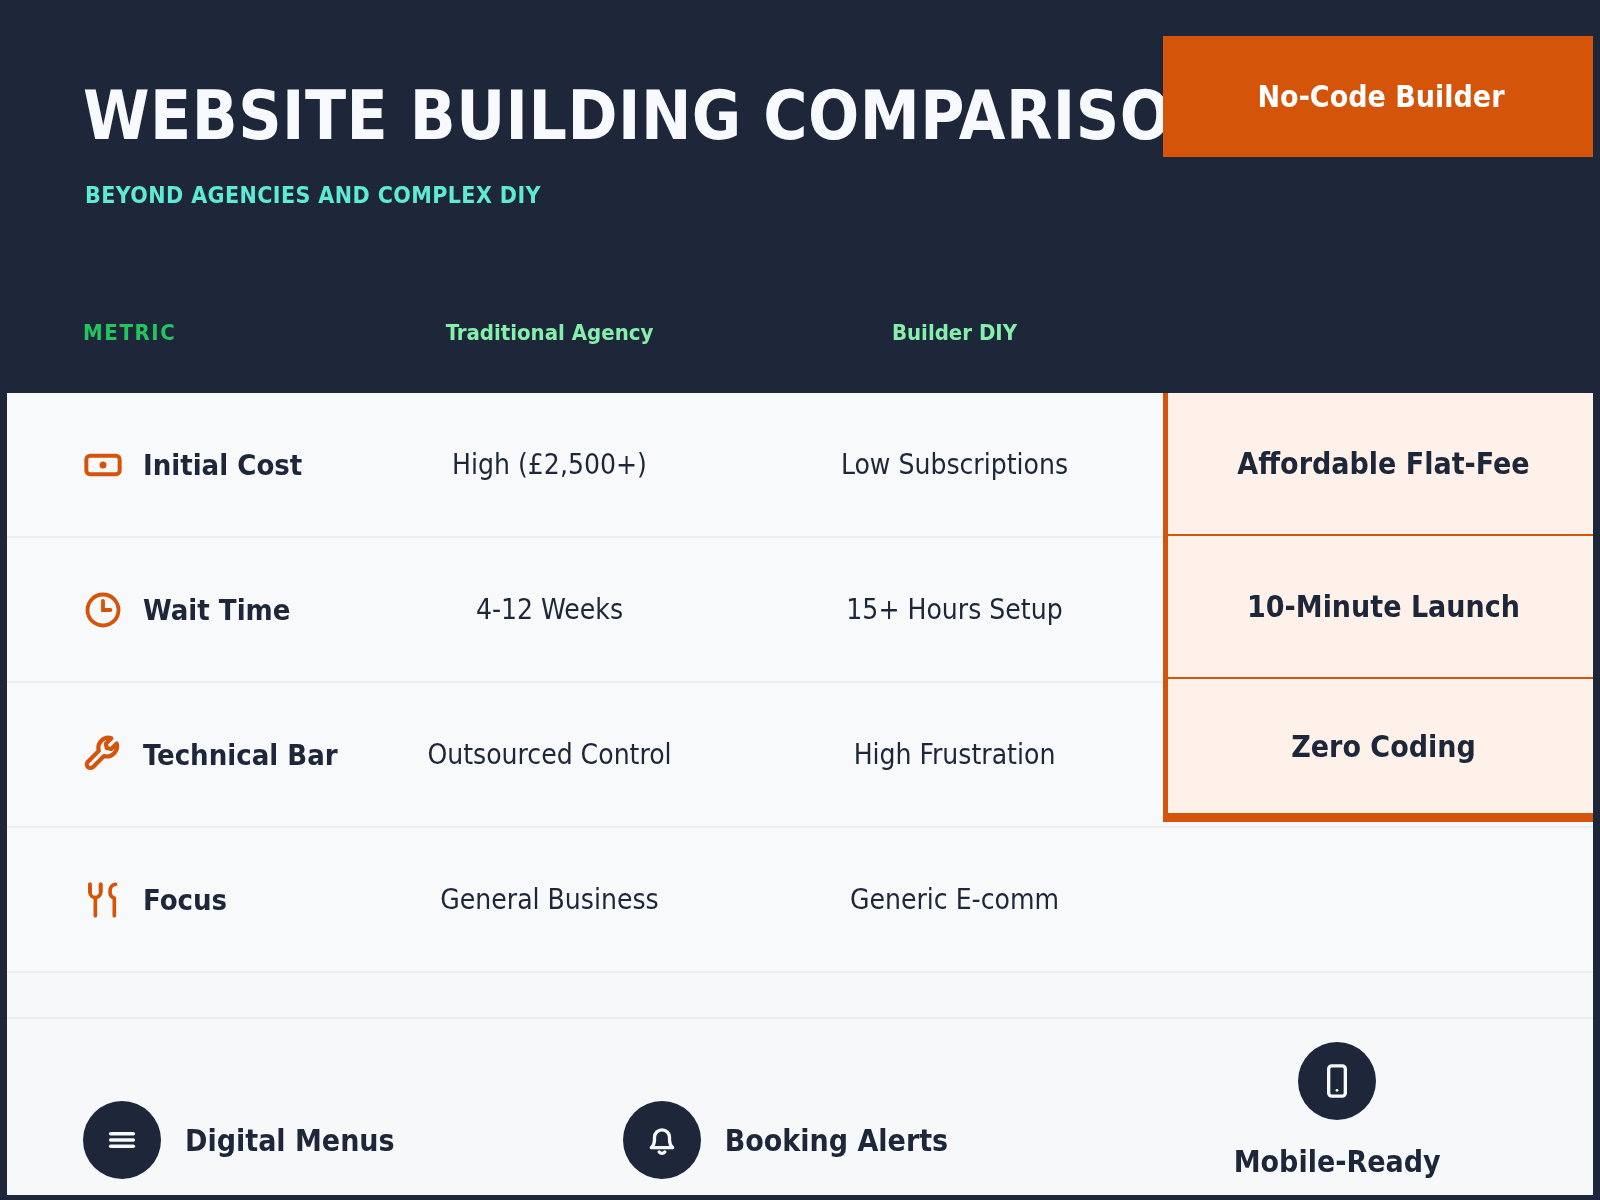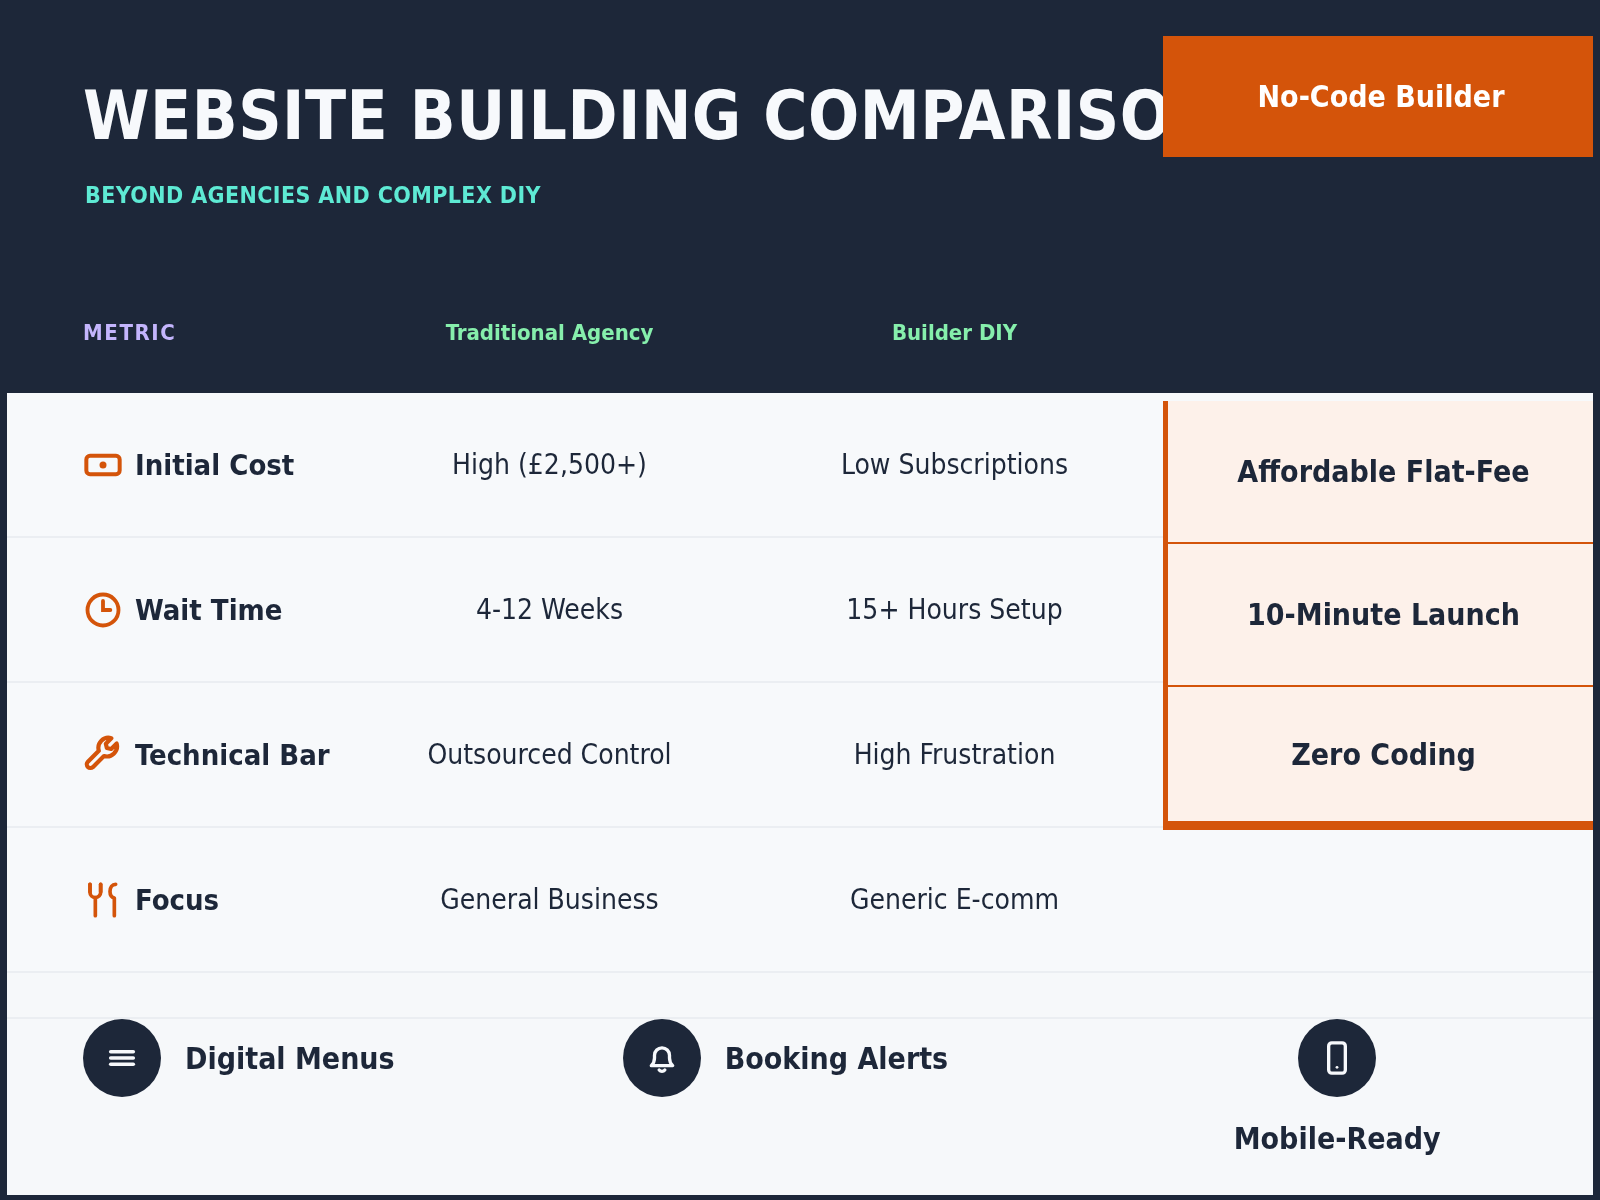--- a/index.html
+++ b/index.html
@@ -65,21 +65,21 @@
     right: 0;
     top: 272px;
     height: 121px;
     display: flex;
     align-items: center;
   }
   .ch-metric {
     width: 340px;
     padding-left: 76px;
     box-sizing: border-box;
-    color: #c4b5fd;
+    color: #22c55e;
     font-size: 22px;
     font-weight: 700;
     letter-spacing: 1.6px;
     font-stretch: condensed;
   }
   .ch-col {
     flex: 1;
     text-align: center;
     color: #86efac;
     font-size: 22px;
@@ -116,21 +116,21 @@
     background: #f7f9fb;
   }
   .row:last-of-type { border-bottom: 2px solid #ebeef2; }
 
   .cell-metric {
     width: 340px;
     box-sizing: border-box;
     padding-left: 76px;
     display: flex;
     align-items: center;
-    gap: 12px;
+    gap: 20px;
   }
   .metric-icon {
     width: 40px;
     height: 40px;
     flex: 0 0 40px;
     display: flex;
     align-items: center;
     justify-content: center;
     color: #d4540a;
   }
@@ -154,21 +154,20 @@
   
   .hl-col {
     position: absolute;
     left: 1156px;
     top: 0;
     width: 436px;
     background: #fdf1ea;
     border-left: 5px solid #d4540a;
     border-right: 0;
     box-sizing: border-box;
-    margin-top: 8px;
   }
   .hl-cell {
     height: 143px;
     display: flex;
     align-items: center;
     justify-content: center;
     border-bottom: 2px solid #d4540a;
     box-sizing: border-box;
     color: #1d2739;
     font-size: 30px;
@@ -182,21 +181,21 @@
 
   .mid-divider {
     height: 44px;
     border-bottom: 2px solid #ebeef2;
     background: #f6f8fa;
   }
 
   
   .footer {
     display: flex;
-    align-items: flex-start;
+    align-items: flex-end;
     height: 160px;
     padding: 0 76px;
     box-sizing: border-box;
     background: #f6f8fa;
   }
   .badge {
     flex: 1;
     display: flex;
     align-items: center;
     gap: 24px;

